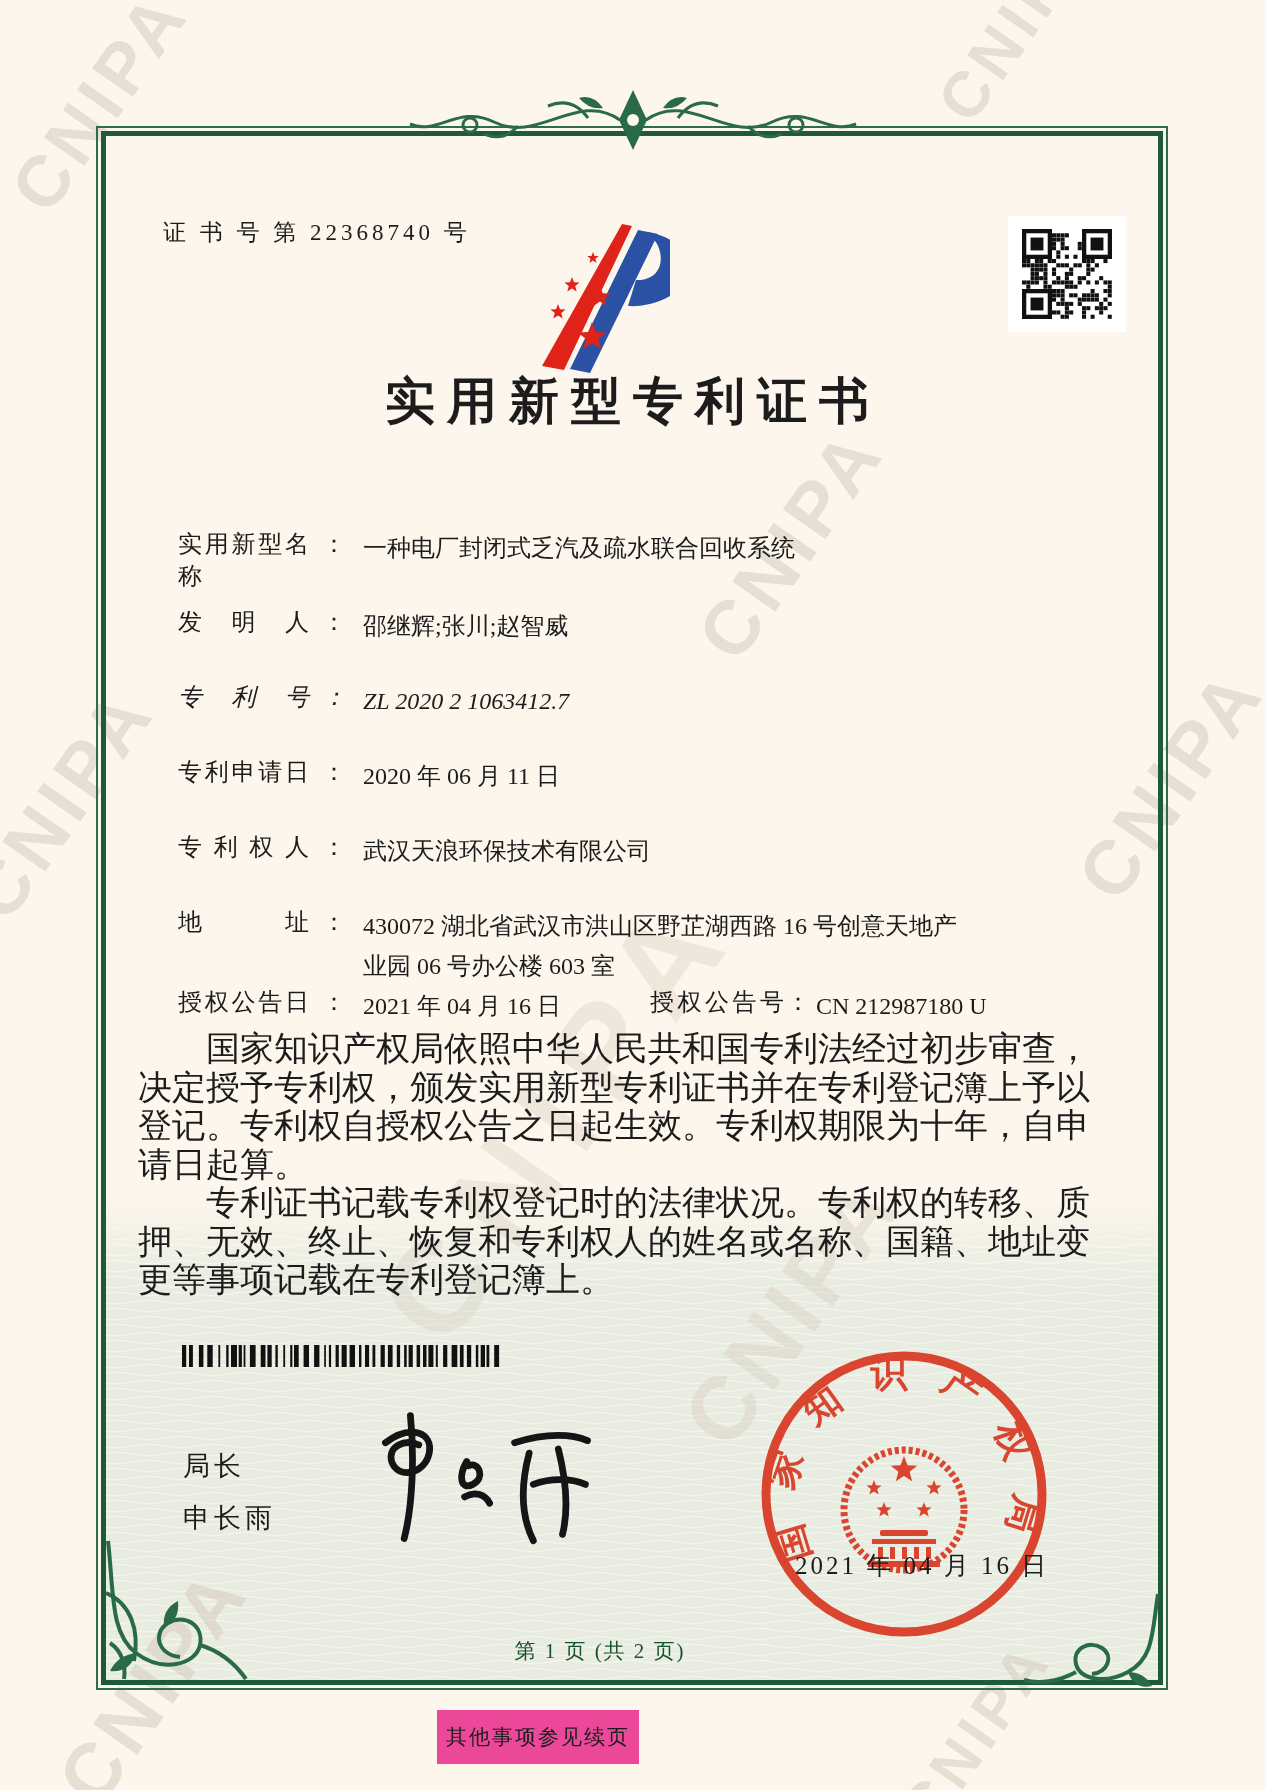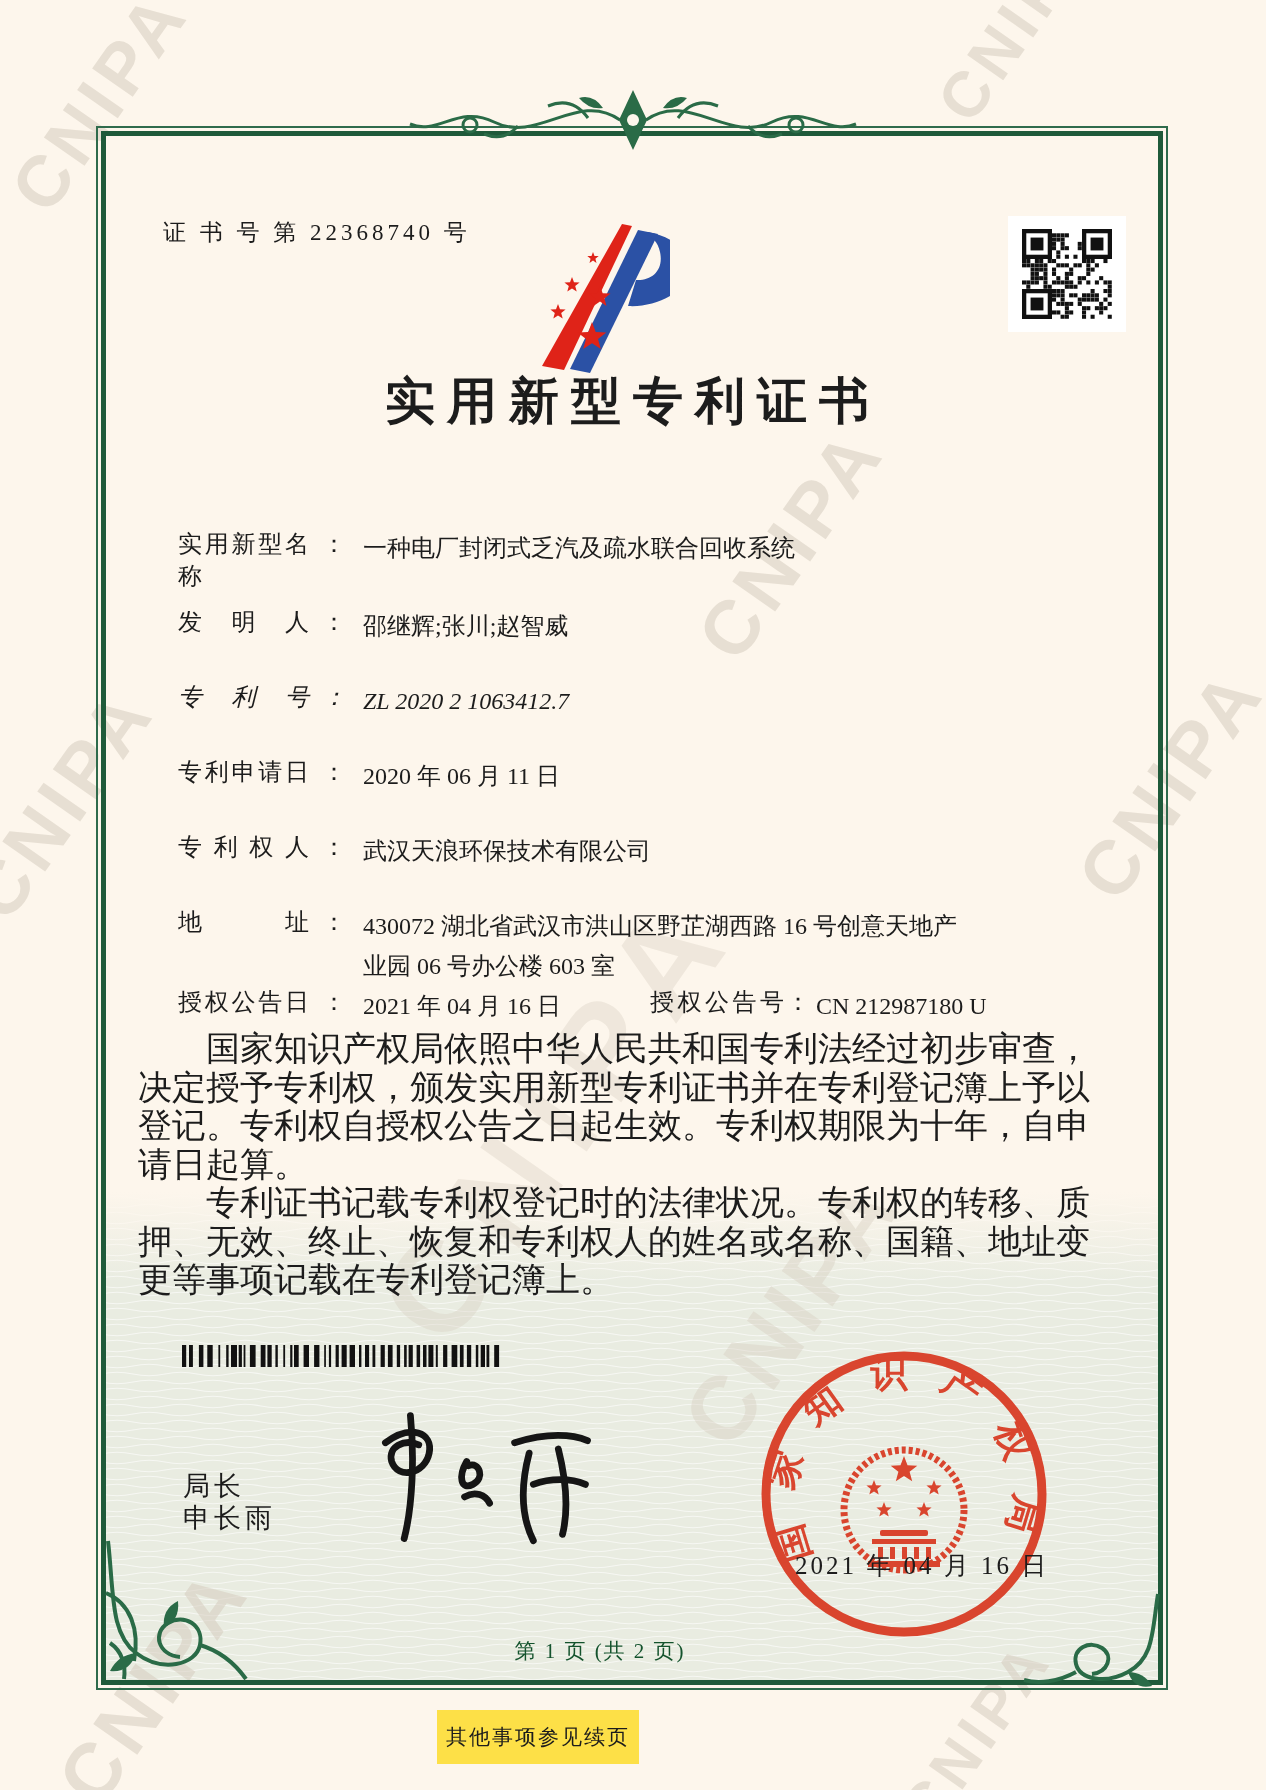--- a/index.html
+++ b/index.html
@@ -30,29 +30,29 @@
   .fvalue{display:inline-block;line-height:40px;}
   .fvalue.addr{width:600px;}
   .frow2{position:absolute;left:472px;top:0;display:flex;}
   .flabel2{display:inline-block;width:134px;text-align:justify;text-align-last:justify;}
   
   .paras{position:absolute;left:138px;top:1030px;width:966px;z-index:4;font-size:34px;line-height:38.5px;}
   .paras p{margin:0;text-indent:2em;}
   
   .barcode{position:absolute;left:182px;top:1345px;z-index:4;}
   .director-title{position:absolute;left:183px;top:1448px;font-family:"Liberation Sans","DejaVu Sans",sans-serif;
-      font-size:27px;font-weight:500;letter-spacing:4px;z-index:4;margin-top:20px;}
+      font-size:27px;font-weight:500;letter-spacing:4px;z-index:4;}
   .director-name{position:absolute;left:183px;top:1500px;font-family:"Liberation Sans","DejaVu Sans",sans-serif;
       font-size:27px;font-weight:500;letter-spacing:4px;z-index:4;}
   .signature{position:absolute;left:350px;top:1405px;z-index:6;}
   .seal{position:absolute;left:752px;top:1342px;z-index:5;opacity:.92;}
   .issue-date{position:absolute;left:795px;top:1549px;font-size:25px;letter-spacing:3px;z-index:6;}
   .page-no{position:absolute;left:455px;top:1637px;width:290px;text-align:center;font-size:21px;
       letter-spacing:2px;color:#14532d;z-index:4;}
-  .footer-box{position:absolute;left:437px;top:1710px;width:202px;height:54px;background:#fde047;
+  .footer-box{position:absolute;left:437px;top:1710px;width:202px;height:54px;background:#ec4899;
       z-index:4;display:flex;align-items:center;justify-content:center;}
   .footer-box span{font-size:21px;letter-spacing:2px;}
 </style>
 </head>
 <body>
 
 <div class="page">
 
   <div class="wm" style="left:-25px;top:60px;font-size:72px;">CNIPA</div>
   <div class="wm" style="left:905px;top:-15px;font-size:64px;">CNIPA</div>

